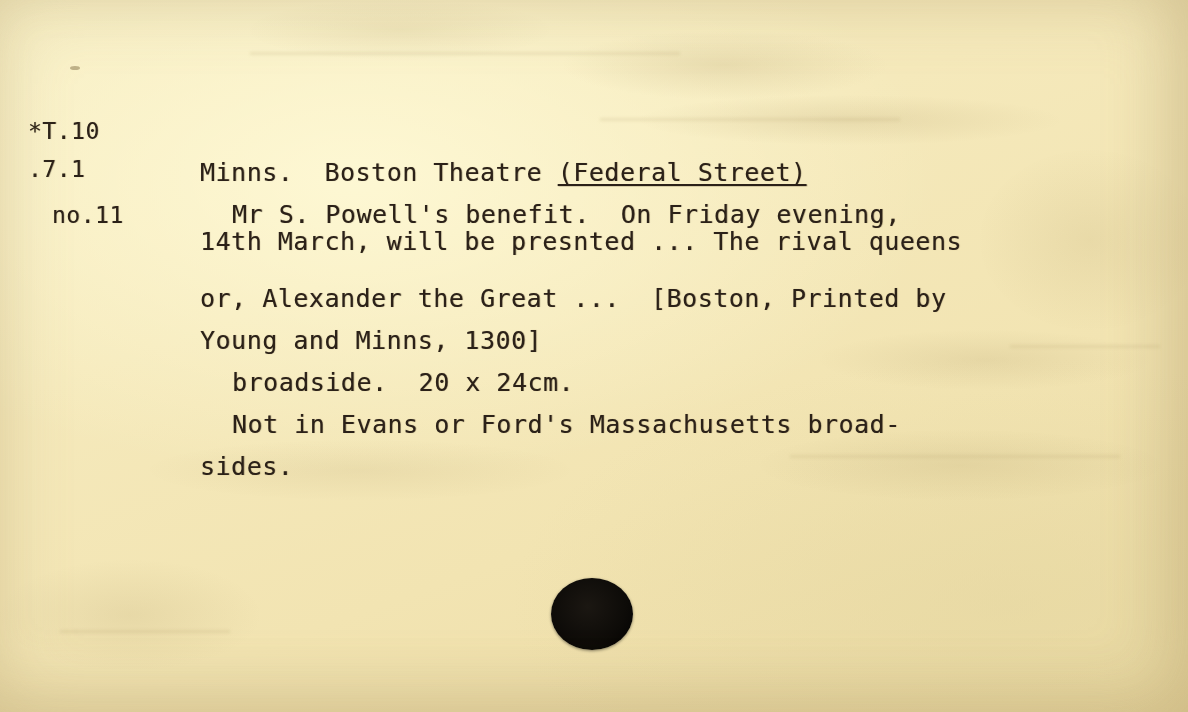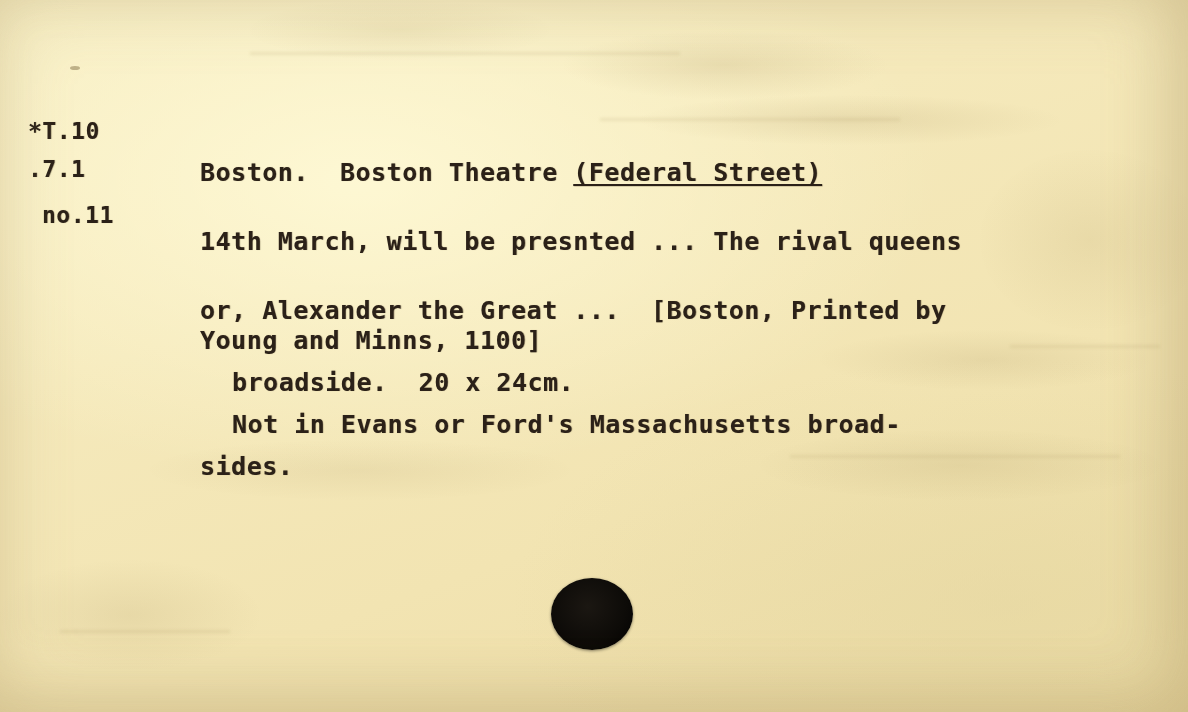--- a/index.html
+++ b/index.html
@@ -64,46 +64,46 @@
     pointer-events: none;
     box-shadow: inset 0 0 70px rgba(175,152,100,0.30),
                 inset -28px -22px 60px rgba(170,146,94,0.22);
   }
 
   
   .typed {
     position: absolute;
     color: #2b2118;
     font-family: "DejaVu Sans Mono", monospace;
-    font-weight: 700;
+    font-weight: 400;
     letter-spacing: 0.5px;
     white-space: pre;
     text-shadow: 0.6px 0.4px 0.7px rgba(60,45,25,0.45);
   }
 
   
   .callnum {
     left: 30px;
     font-size: 23px;
     line-height: 42px;
   }
   .cn1 { top: 110px; left: 28px; }
   .cn2 { top: 148px; left: 28px; }
-  .cn3 { top: 194px; left: 42px; }
+  .cn3 { top: 194px; left: 52px; }
 
   
   .body-line {
     left: 200px;
     font-size: 25px;
     line-height: 42px;
   }
   .l1 { top: 152px; }
   .l2 { top: 194px; left: 232px; }
   .l3 { top: 221px; }
-  .l4 { top: 290px; }
+  .l4 { top: 278px; }
   .l5 { top: 320px; }
   .l6 { top: 362px; left: 232px; }
   .l7 { top: 404px; left: 232px; }
   .l8 { top: 446px; }
 
   .uline {
     text-decoration: underline;
     text-decoration-thickness: 2px;
     text-underline-offset: 3px;
     margin-top: 40px;
@@ -152,25 +152,26 @@
   <div class="smudge s3"></div>
   <div class="smudge s4"></div>
   <div class="smudge s5"></div>
 
   <div class="scuff"></div>
 
   <div class="typed callnum cn1">*T.10</div>
   <div class="typed callnum cn2">.7.1</div>
   <div class="typed callnum cn3">no.11</div>
 
-  <div class="typed body-line l1"><span>Boston.</span><span>  </span><span>Boston Theatre</span><span> </span><span class="uline">(Federal Street)</span></div>
+  <div class="typed body-line l1"><span>Minns.</span><span>  </span><span>Boston Theatre</span><span> </span><span class="uline">(Federal Street)</span></div>
 
+  <div class="typed body-line l2">Mr S. Powell's benefit.  On Friday evening,</div>
   <div class="typed body-line l3">14th March, will be presnted ... The rival queens</div>
   <div class="typed body-line l4">or, Alexander the Great ...  [Boston, Printed by</div>
-  <div class="typed body-line l5">Young and Minns, 1100]</div>
+  <div class="typed body-line l5">Young and Minns, 1300]</div>
   <div class="typed body-line l6">broadside.  20 x 24cm.</div>
   <div class="typed body-line l8">sides.</div>
   <div class="typed body-line l7">Not in Evans or Ford's Massachusetts broad-</div>
 
   <div class="punch"></div>
 
   <div class="edge-shade"></div>
 </div>
 
 </body></html>

